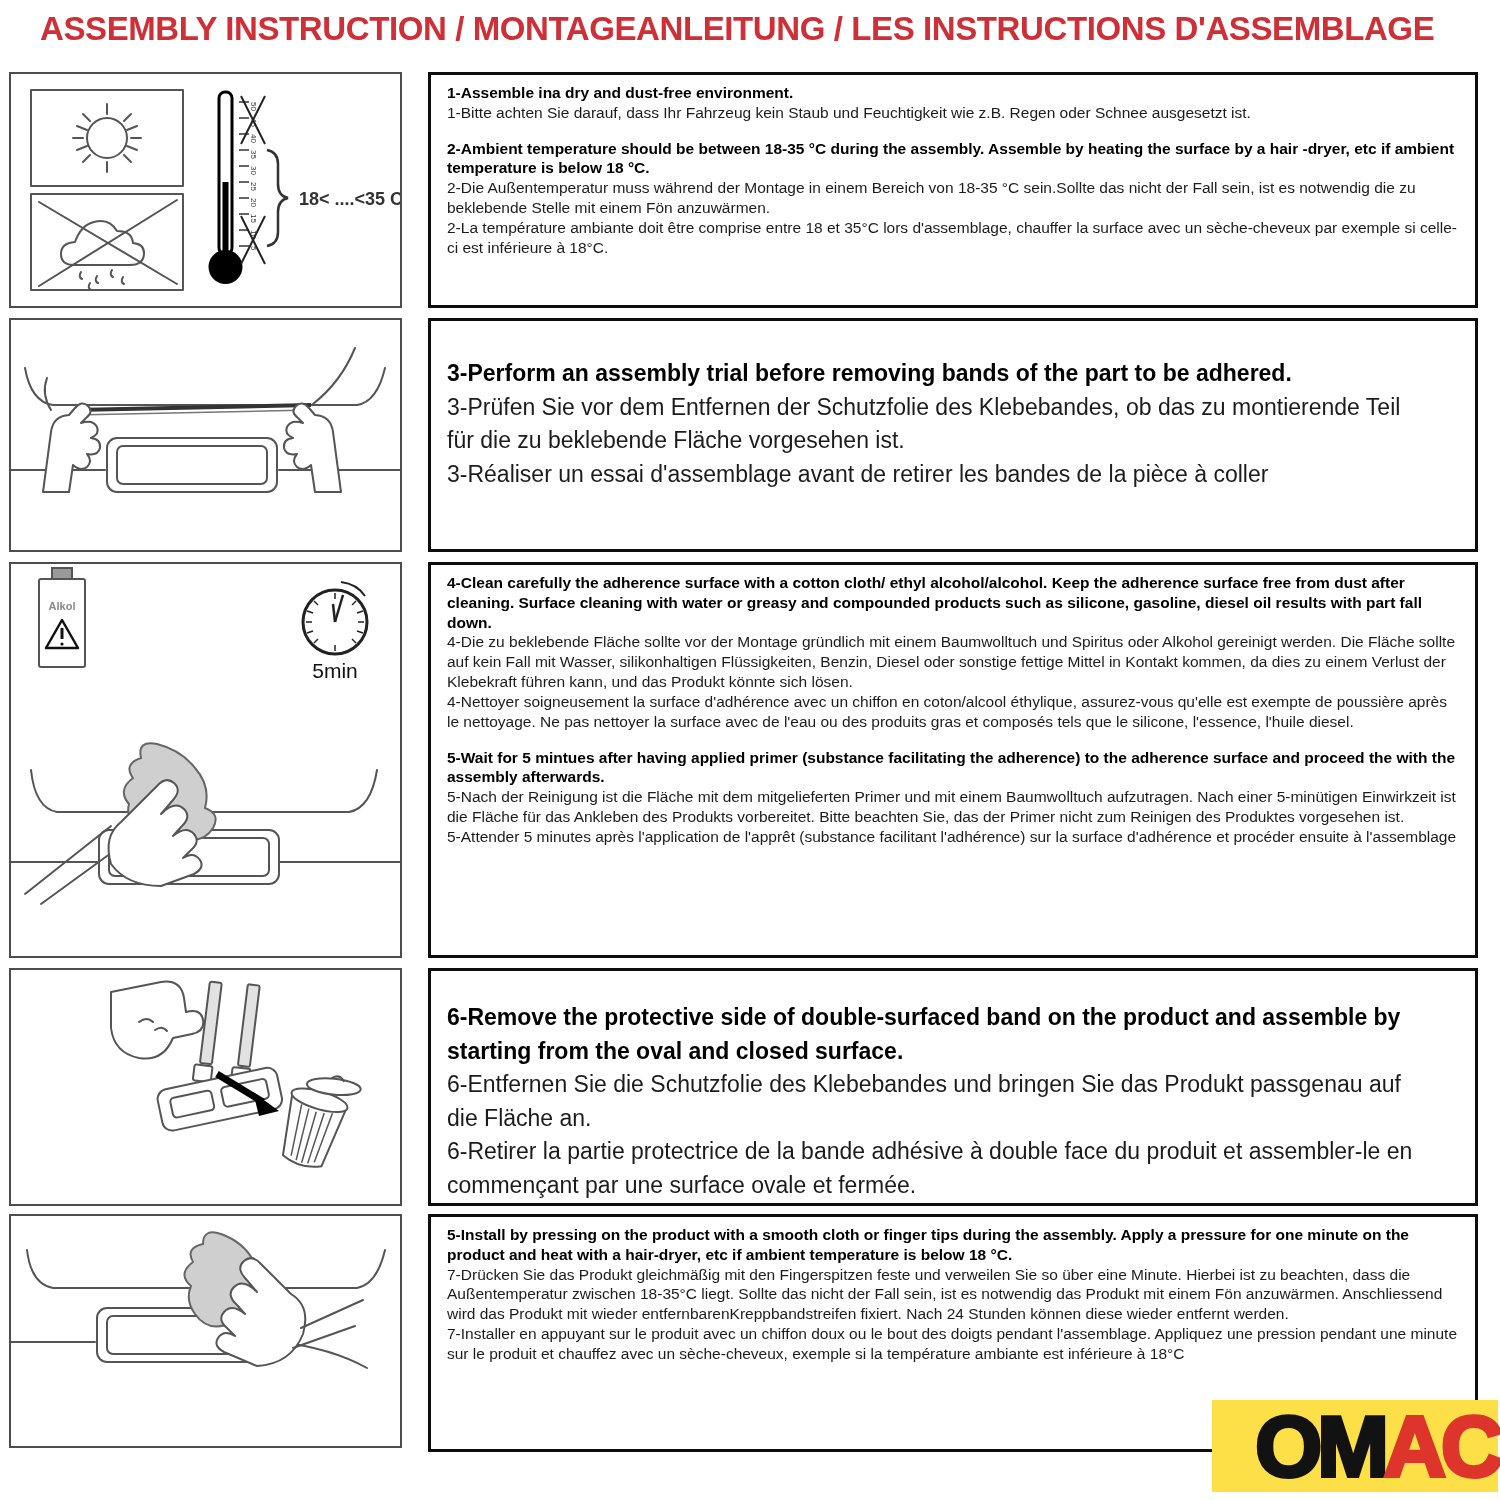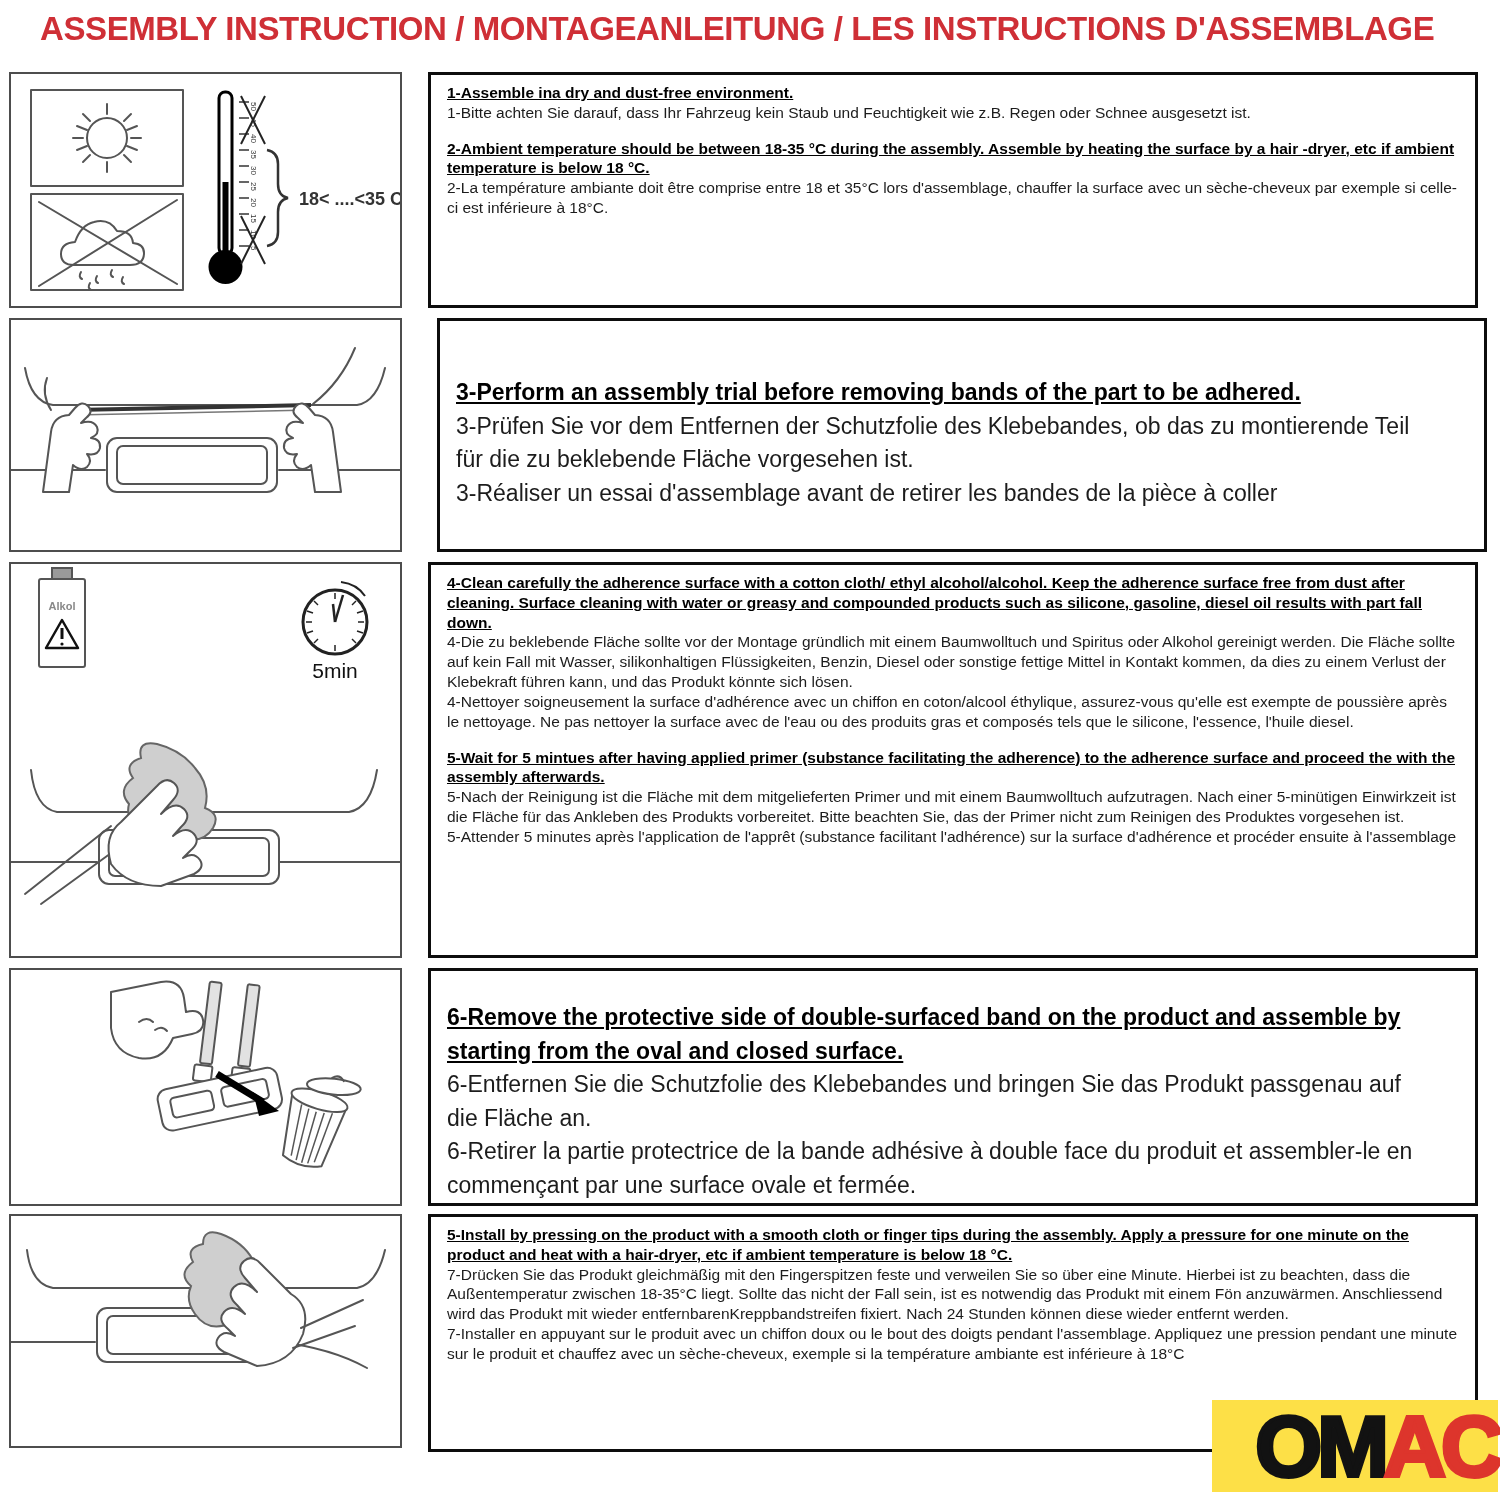--- a/index.html
+++ b/index.html
@@ -16,23 +16,23 @@
     border:2px solid #4d4d4d;background:#fff;
   }
   .img-box svg{display:block;width:100%;height:100%;}
   .text-box{
     position:absolute;left:428px;width:1050px;box-sizing:border-box;
     border:3px solid #0d0d0d;background:#fff;padding:8px 16px;overflow:hidden;
   }
   .text-box p{margin:0;}
   .small p{font-size:15.5px;line-height:1.28;}
   .large p{font-size:23px;line-height:1.46;max-width:985px;}
-  p.b{font-weight:bold;color:#000;text-decoration:underline;}
+  p.b{font-weight:bold;color:#000;}
   p.gap{margin-top:16px;}
-  .pad-lg{padding-top:55px;margin-left:9px;}
+  .pad-lg{padding-top:36px;}
   .pad-md{padding-top:30px;}
   .logo{
     position:absolute;left:1212px;top:1400px;width:286px;height:92px;background:#fde047;
     display:flex;align-items:center;justify-content:flex-end;z-index:5;
     font-size:86px;font-weight:bold;letter-spacing:-5px;line-height:1;
   }
   .logo .blk{color:#121212;-webkit-text-stroke:4px #121212;}
   .logo .red{color:#dd352c;-webkit-text-stroke:4px #dd352c;}
   .sk{stroke:#555;fill:none;stroke-width:2;stroke-linecap:round;stroke-linejoin:round;}
   .skf{stroke:#555;fill:#fff;stroke-width:2;stroke-linecap:round;stroke-linejoin:round;}
@@ -110,20 +110,21 @@
       </g>
       <path d="M256,76 q11,2 11,14 v20 q0,12 10,14 q-10,2 -10,14 v20 q0,12 -11,14" stroke="#333" stroke-width="2.5" fill="none"></path>
       <text x="288" y="131" font-size="18" font-weight="bold" fill="#333">18&lt; ....&lt;35 C</text>
     </g>
   </svg>
 </div>
 <div class="text-box small" style="top:72px;height:236px;">
   <p class="b">1-Assemble ina dry and dust-free environment.</p>
   <p>1-Bitte achten Sie darauf, dass Ihr Fahrzeug kein Staub und Feuchtigkeit wie z.B. Regen oder Schnee ausgesetzt ist.</p>
   <p class="b gap">2-Ambient temperature should be between 18-35 °C  during the assembly. Assemble by heating the surface by a hair -dryer, etc if ambient temperature is below 18 °C.</p>
+  <p>2-Die Außentemperatur muss während der Montage in einem Bereich von 18-35 °C  sein.Sollte das nicht der Fall sein, ist es notwendig die zu beklebende Stelle mit einem Fön anzuwärmen.</p>
   <p>2-La température ambiante doit être comprise entre 18 et 35°C lors d'assemblage, chauffer la surface avec un sèche-cheveux par exemple si celle-ci est inférieure à 18°C.</p>
 </div>
 
 <div class="img-box" style="top:318px;height:234px;">
   <svg viewBox="0 0 389 230">
     <path d="M14,48 Q20,82 42,85 L346,85 Q366,82 374,48" class="sk"></path>
     <line x1="0" y1="150" x2="94" y2="150" class="sk"></line>
     <line x1="268" y1="150" x2="389" y2="150" class="sk"></line>
     <rect x="96" y="118" width="170" height="54" rx="10" class="skf" stroke-width="3"></rect>
     <rect x="106" y="126" width="150" height="38" rx="6" class="skf"></rect>

